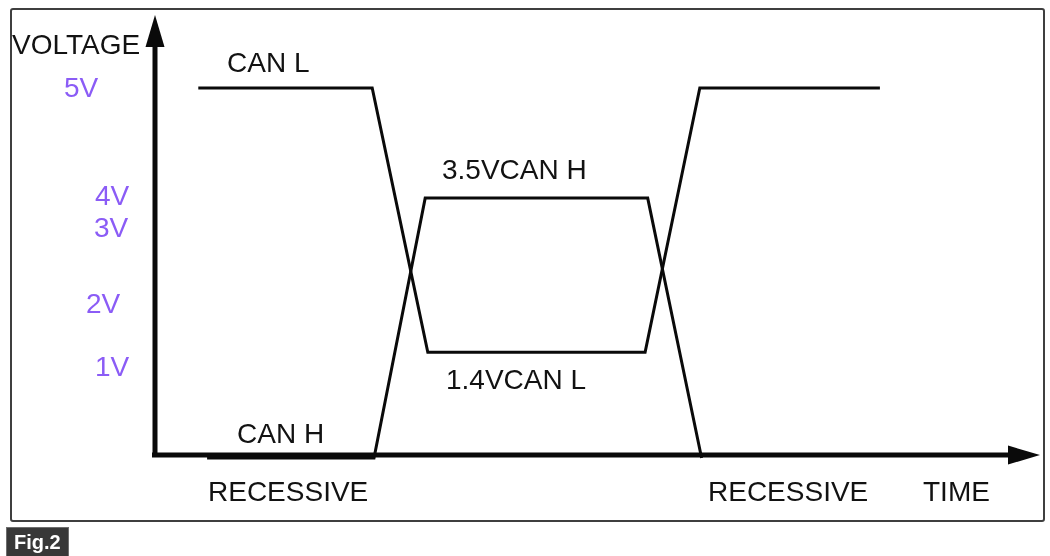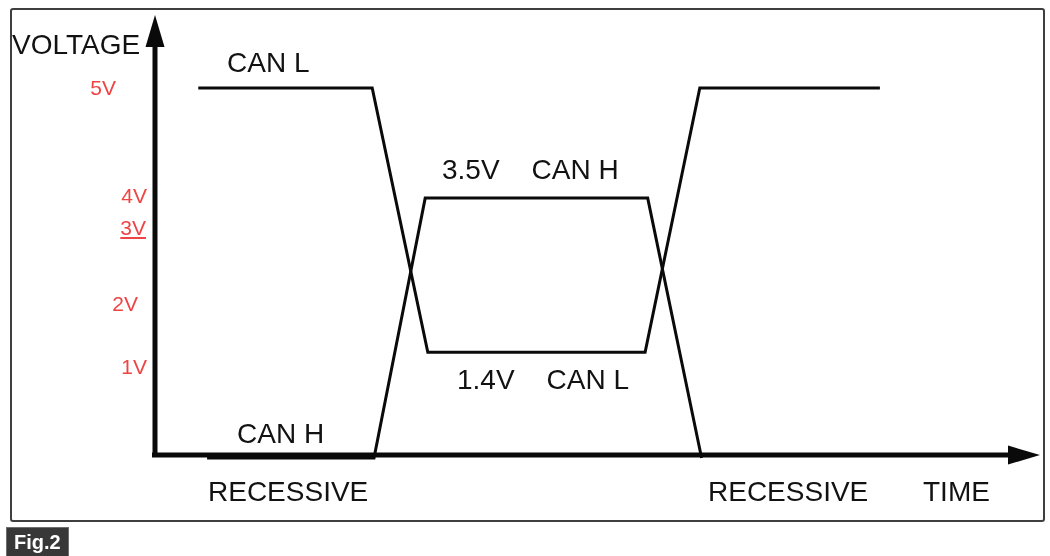--- a/index.html
+++ b/index.html
@@ -22,38 +22,38 @@
     background: #ffffff;
   }
   svg.plot { position: absolute; left: 0; top: 0; }
   .label {
     position: absolute;
     font-size: 28px;
     line-height: 1;
     white-space: nowrap;
     color: #121212;
   }
-  .pair { display: flex; gap: 32px; }
+  .pair { display: flex; }
   .lbl-voltage   { left: 12px;  top: 31px; }
   .lbl-canl-top  { left: 227px; top: 49px; }
   .lbl-dom-high  { left: 442px; top: 156px; }
-  .lbl-dom-low   { left: 457px; top: 366px; }
+  .lbl-dom-low   { left: 446px; top: 366px; }
   .lbl-canh-bot  { left: 237px; top: 420px; }
   .lbl-state-l   { left: 208px; top: 478px; }
   .lbl-state-m   { left: 450px; top: 478px; }
   .lbl-state-r   { left: 708px; top: 478px; }
   .lbl-time      { left: 923px; top: 478px; }
   .tick {
     position: absolute;
     width: 70px;
-    font-size: 21px;
+    font-size: 28px;
     line-height: 30px;
-    text-align: right;
+    text-align: center;
     white-space: nowrap;
-    color: #ef4444;
+    color: #8b5cf6;
   }
   .figtag {
     position: absolute;
     left: 6px; top: 527px;
     background: #383838;
     border: 1px solid #6e6e6e;
     color: #ffffff;
     font-size: 20px;
     font-weight: bold;
     line-height: 1;
@@ -80,21 +80,21 @@
         <polyline points="198.3,88.0 372.2,88.0 427.8,352.2 645.1,352.2 699.8,88.0 879.9,88.0" fill="none" stroke="#0a0a0a" stroke-width="3" stroke-linejoin="miter"></polyline>
         <polyline points="207.1,458.0 374.0,458.0 425.2,198.1 647.7,198.1 701.6,458.0" fill="none" stroke="#0a0a0a" stroke-width="3" stroke-linejoin="miter"></polyline>
       </g>
   </svg>
 
   <div class="label lbl-voltage">VOLTAGE</div>
 
   <div id="ticks">
       <div class="tick" style="left: 46px; top: 73px;">5V</div>
       <div class="tick" style="left: 77px; top: 145px; margin-top: 36px;">4V</div>
-      <div class="tick" style="left: 76px; top: 213px; text-decoration: underline;">3V</div>
+      <div class="tick" style="left: 76px; top: 213px;">3V</div>
       <div class="tick" style="left: 68px; top: 289px;">2V</div>
       <div class="tick" style="left: 77px; top: 352px;">1V</div>
     </div>
 
   <div class="label lbl-canl-top">CAN L</div>
 
   <div class="label lbl-dom-high pair">
     <span>3.5V</span>
     <span>CAN H</span>
   </div>

